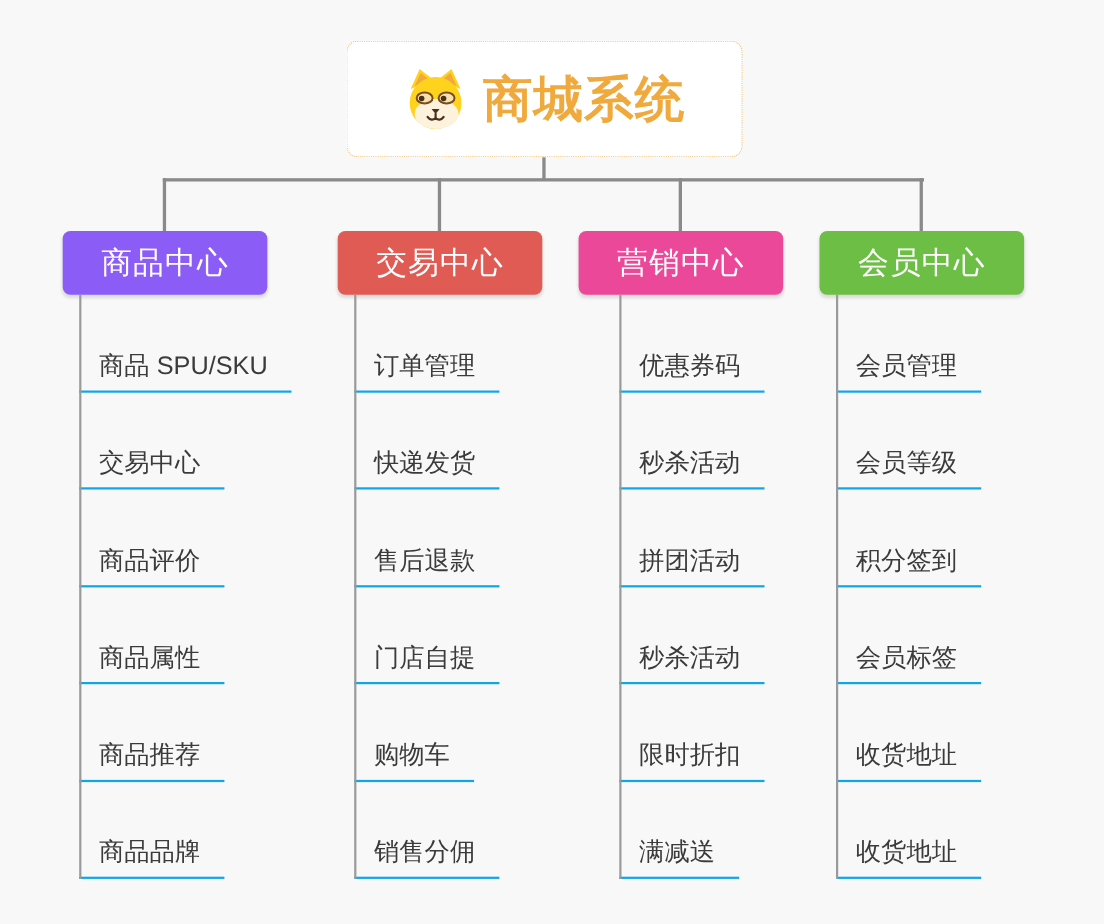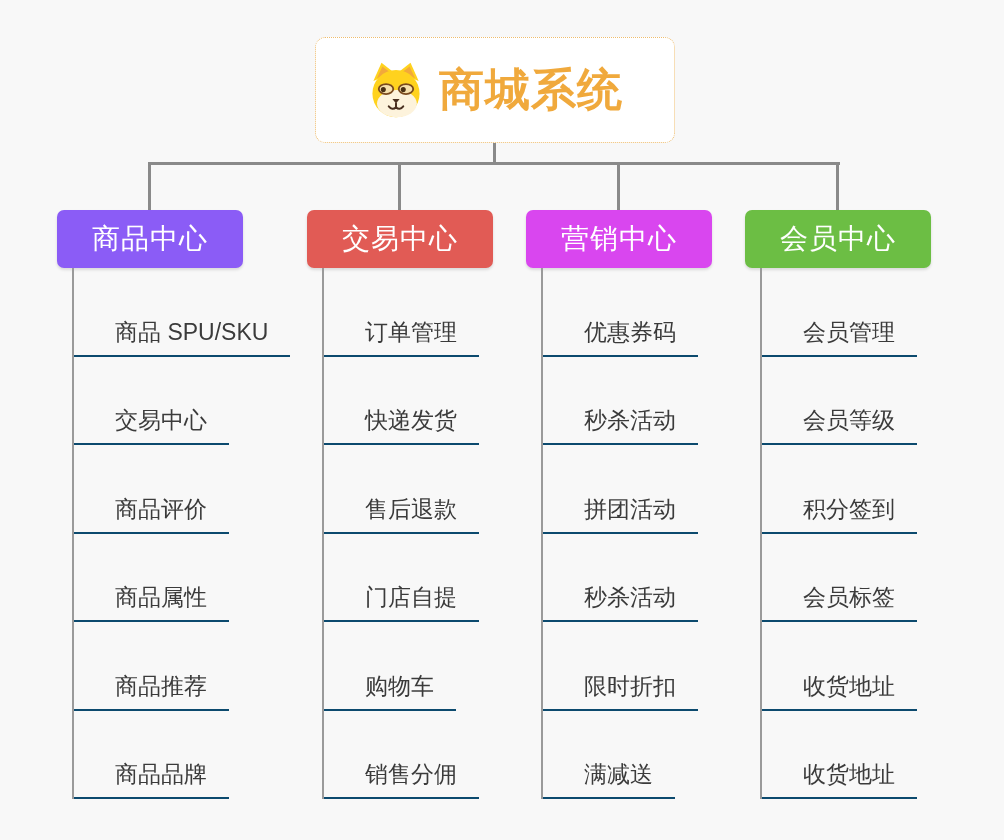--- a/index.html
+++ b/index.html
@@ -49,45 +49,45 @@
     display:flex; align-items:center; justify-content:center;
     color:#ffffff;
     font-size:28px;
     letter-spacing:1px;
     box-shadow:0 2px 3px rgba(0,0,0,.12);
     cursor:default;
     white-space:nowrap;
   }
   .bb-1 { left:57px;  background:#8b5cf6; }
   .bb-2 { left:307px; background:#e15b55; }
-  .bb-3 { left:526px; background:#d946ef; }
+  .bb-3 { left:526px; background:#ec4899; }
   .bb-4 { left:745px; background:#6cbe44; }
 
   
   .col { position:absolute; top:268px; width:245px; }
   .col-1 { left:57px; }
   .col-2 { left:307px; }
-  .col-3 { left:526px; }
+  .col-3 { left:548px; }
   .col-4 { left:745px; }
   .col::before {            
     content:"";
     position:absolute; left:15px; top:0;
     width:2px; height:531px;
     background:#9a9a9a;
   }
   .slot {
     height:88.5px;
     display:flex;
     align-items:flex-end;
   }
   .item {
     display:inline-block;
     margin-left:15px;
-    padding:0 22px 7px 43px;
-    border-bottom:2px solid #0c4a6e;
+    padding:0 22px 7px 18px;
+    border-bottom:2px solid #0ea5e9;
     font-size:23px;
     color:#3b3b3b;
     white-space:nowrap;
     cursor:default;
   }
 </style>
 </head>
 <body>
 
 <div id="canvas">

